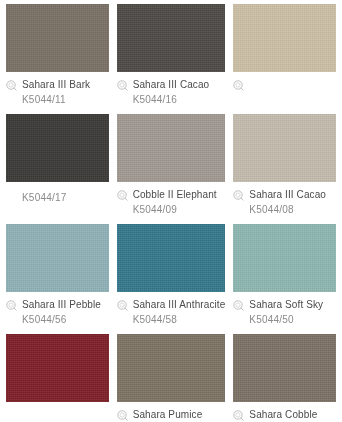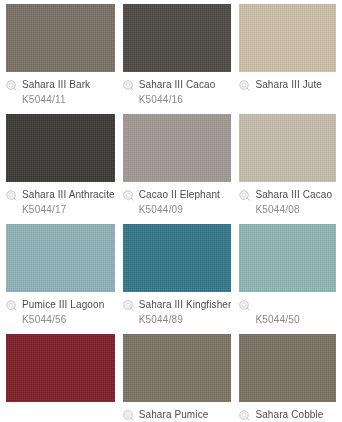--- a/index.html
+++ b/index.html
@@ -146,121 +146,111 @@
     <div class="swatch-tile" style="background-color: rgb(205, 192, 166);"></div>
     <div class="swatch-meta">
       <div class="swatch-name-row">
         <span class="zoom-icon">
           <svg viewBox="0 0 11 11" xmlns="http://www.w3.org/2000/svg">
             <circle cx="5" cy="5" r="4.2" fill="none" stroke="#b9b9b9" stroke-width="0.9"></circle>
             <circle cx="5" cy="5" r="2.1" fill="none" stroke="#c9c9c9" stroke-width="0.7"></circle>
             <line x1="8.1" y1="8.1" x2="10.2" y2="10.2" stroke="#b9b9b9" stroke-width="0.9" stroke-linecap="round"></line>
           </svg>
         </span>
-        <span class="swatch-name">Sahara III Jute</span>
       </div>
     </div>
   </div>
 
   <div class="swatch-card">
     <div class="swatch-tile" style="background-color: rgb(59, 58, 55);"></div>
     <div class="swatch-meta">
+      <div class="swatch-code">K5044/17</div>
+    </div>
+  </div>
+
+  <div class="swatch-card">
+    <div class="swatch-tile" style="background-color: rgb(162, 154, 146);"></div>
+    <div class="swatch-meta">
+      <div class="swatch-name-row">
+        <span class="zoom-icon">
+          <svg viewBox="0 0 11 11" xmlns="http://www.w3.org/2000/svg">
+            <circle cx="5" cy="5" r="4.2" fill="none" stroke="#b9b9b9" stroke-width="0.9"></circle>
+            <circle cx="5" cy="5" r="2.1" fill="none" stroke="#c9c9c9" stroke-width="0.7"></circle>
+            <line x1="8.1" y1="8.1" x2="10.2" y2="10.2" stroke="#b9b9b9" stroke-width="0.9" stroke-linecap="round"></line>
+          </svg>
+        </span>
+        <span class="swatch-name">Cobble II Elephant</span>
+      </div>
+      <div class="swatch-code">K5044/09</div>
+    </div>
+  </div>
+
+  <div class="swatch-card">
+    <div class="swatch-tile" style="background-color: rgb(197, 188, 174);"></div>
+    <div class="swatch-meta">
+      <div class="swatch-name-row">
+        <span class="zoom-icon">
+          <svg viewBox="0 0 11 11" xmlns="http://www.w3.org/2000/svg">
+            <circle cx="5" cy="5" r="4.2" fill="none" stroke="#b9b9b9" stroke-width="0.9"></circle>
+            <circle cx="5" cy="5" r="2.1" fill="none" stroke="#c9c9c9" stroke-width="0.7"></circle>
+            <line x1="8.1" y1="8.1" x2="10.2" y2="10.2" stroke="#b9b9b9" stroke-width="0.9" stroke-linecap="round"></line>
+          </svg>
+        </span>
+        <span class="swatch-name">Sahara III Cacao</span>
+      </div>
+      <div class="swatch-code">K5044/08</div>
+    </div>
+  </div>
+
+  <div class="swatch-card">
+    <div class="swatch-tile" style="background-color: rgb(143, 178, 184);"></div>
+    <div class="swatch-meta">
+      <div class="swatch-name-row">
+        <span class="zoom-icon">
+          <svg viewBox="0 0 11 11" xmlns="http://www.w3.org/2000/svg">
+            <circle cx="5" cy="5" r="4.2" fill="none" stroke="#b9b9b9" stroke-width="0.9"></circle>
+            <circle cx="5" cy="5" r="2.1" fill="none" stroke="#c9c9c9" stroke-width="0.7"></circle>
+            <line x1="8.1" y1="8.1" x2="10.2" y2="10.2" stroke="#b9b9b9" stroke-width="0.9" stroke-linecap="round"></line>
+          </svg>
+        </span>
+        <span class="swatch-name">Sahara III Pebble</span>
+      </div>
+      <div class="swatch-code">K5044/56</div>
+    </div>
+  </div>
+
+  <div class="swatch-card">
+    <div class="swatch-tile" style="background-color: rgb(53, 120, 140);"></div>
+    <div class="swatch-meta">
       <div class="swatch-name-row">
         <span class="zoom-icon">
           <svg viewBox="0 0 11 11" xmlns="http://www.w3.org/2000/svg">
             <circle cx="5" cy="5" r="4.2" fill="none" stroke="#b9b9b9" stroke-width="0.9"></circle>
             <circle cx="5" cy="5" r="2.1" fill="none" stroke="#c9c9c9" stroke-width="0.7"></circle>
             <line x1="8.1" y1="8.1" x2="10.2" y2="10.2" stroke="#b9b9b9" stroke-width="0.9" stroke-linecap="round"></line>
           </svg>
         </span>
         <span class="swatch-name">Sahara III Anthracite</span>
       </div>
-      <div class="swatch-code">K5044/17</div>
-    </div>
-  </div>
-
-  <div class="swatch-card">
-    <div class="swatch-tile" style="background-color: rgb(162, 154, 146);"></div>
-    <div class="swatch-meta">
-      <div class="swatch-name-row">
-        <span class="zoom-icon">
-          <svg viewBox="0 0 11 11" xmlns="http://www.w3.org/2000/svg">
-            <circle cx="5" cy="5" r="4.2" fill="none" stroke="#b9b9b9" stroke-width="0.9"></circle>
-            <circle cx="5" cy="5" r="2.1" fill="none" stroke="#c9c9c9" stroke-width="0.7"></circle>
-            <line x1="8.1" y1="8.1" x2="10.2" y2="10.2" stroke="#b9b9b9" stroke-width="0.9" stroke-linecap="round"></line>
-          </svg>
-        </span>
-        <span class="swatch-name">Cacao II Elephant</span>
-      </div>
-      <div class="swatch-code">K5044/09</div>
-    </div>
-  </div>
-
-  <div class="swatch-card">
-    <div class="swatch-tile" style="background-color: rgb(197, 188, 174);"></div>
-    <div class="swatch-meta">
-      <div class="swatch-name-row">
-        <span class="zoom-icon">
-          <svg viewBox="0 0 11 11" xmlns="http://www.w3.org/2000/svg">
-            <circle cx="5" cy="5" r="4.2" fill="none" stroke="#b9b9b9" stroke-width="0.9"></circle>
-            <circle cx="5" cy="5" r="2.1" fill="none" stroke="#c9c9c9" stroke-width="0.7"></circle>
-            <line x1="8.1" y1="8.1" x2="10.2" y2="10.2" stroke="#b9b9b9" stroke-width="0.9" stroke-linecap="round"></line>
-          </svg>
-        </span>
-        <span class="swatch-name">Sahara III Cacao</span>
-      </div>
-      <div class="swatch-code">K5044/08</div>
-    </div>
-  </div>
-
-  <div class="swatch-card">
-    <div class="swatch-tile" style="background-color: rgb(143, 178, 184);"></div>
-    <div class="swatch-meta">
-      <div class="swatch-name-row">
-        <span class="zoom-icon">
-          <svg viewBox="0 0 11 11" xmlns="http://www.w3.org/2000/svg">
-            <circle cx="5" cy="5" r="4.2" fill="none" stroke="#b9b9b9" stroke-width="0.9"></circle>
-            <circle cx="5" cy="5" r="2.1" fill="none" stroke="#c9c9c9" stroke-width="0.7"></circle>
-            <line x1="8.1" y1="8.1" x2="10.2" y2="10.2" stroke="#b9b9b9" stroke-width="0.9" stroke-linecap="round"></line>
-          </svg>
-        </span>
-        <span class="swatch-name">Pumice III Lagoon</span>
-      </div>
-      <div class="swatch-code">K5044/56</div>
-    </div>
-  </div>
-
-  <div class="swatch-card">
-    <div class="swatch-tile" style="background-color: rgb(53, 120, 140);"></div>
-    <div class="swatch-meta">
-      <div class="swatch-name-row">
-        <span class="zoom-icon">
-          <svg viewBox="0 0 11 11" xmlns="http://www.w3.org/2000/svg">
-            <circle cx="5" cy="5" r="4.2" fill="none" stroke="#b9b9b9" stroke-width="0.9"></circle>
-            <circle cx="5" cy="5" r="2.1" fill="none" stroke="#c9c9c9" stroke-width="0.7"></circle>
-            <line x1="8.1" y1="8.1" x2="10.2" y2="10.2" stroke="#b9b9b9" stroke-width="0.9" stroke-linecap="round"></line>
-          </svg>
-        </span>
-        <span class="swatch-name">Sahara III Kingfisher</span>
-      </div>
-      <div class="swatch-code">K5044/89</div>
+      <div class="swatch-code">K5044/58</div>
     </div>
   </div>
 
   <div class="swatch-card">
     <div class="swatch-tile" style="background-color: rgb(143, 184, 178);"></div>
     <div class="swatch-meta">
       <div class="swatch-name-row">
         <span class="zoom-icon">
           <svg viewBox="0 0 11 11" xmlns="http://www.w3.org/2000/svg">
             <circle cx="5" cy="5" r="4.2" fill="none" stroke="#b9b9b9" stroke-width="0.9"></circle>
             <circle cx="5" cy="5" r="2.1" fill="none" stroke="#c9c9c9" stroke-width="0.7"></circle>
             <line x1="8.1" y1="8.1" x2="10.2" y2="10.2" stroke="#b9b9b9" stroke-width="0.9" stroke-linecap="round"></line>
           </svg>
         </span>
+        <span class="swatch-name">Sahara Soft Sky</span>
       </div>
       <div class="swatch-code">K5044/50</div>
     </div>
   </div>
 
   <div class="swatch-card">
     <div class="swatch-tile" style="background-color: rgb(126, 31, 40);"></div>
   </div>
 
   <div class="swatch-card">

